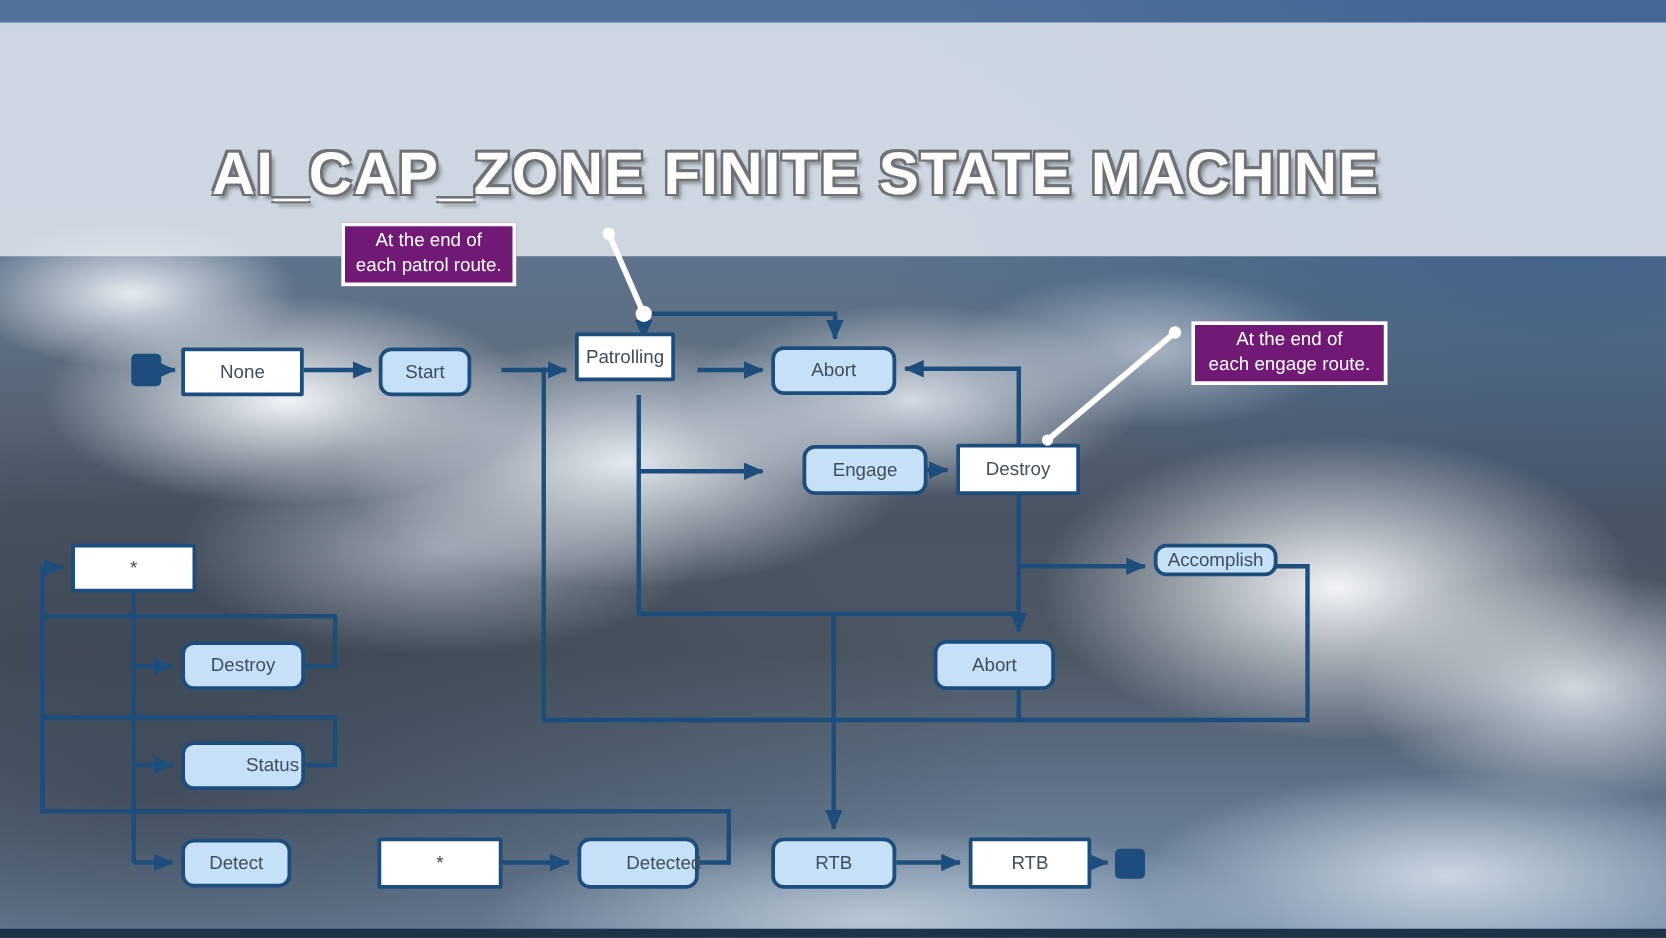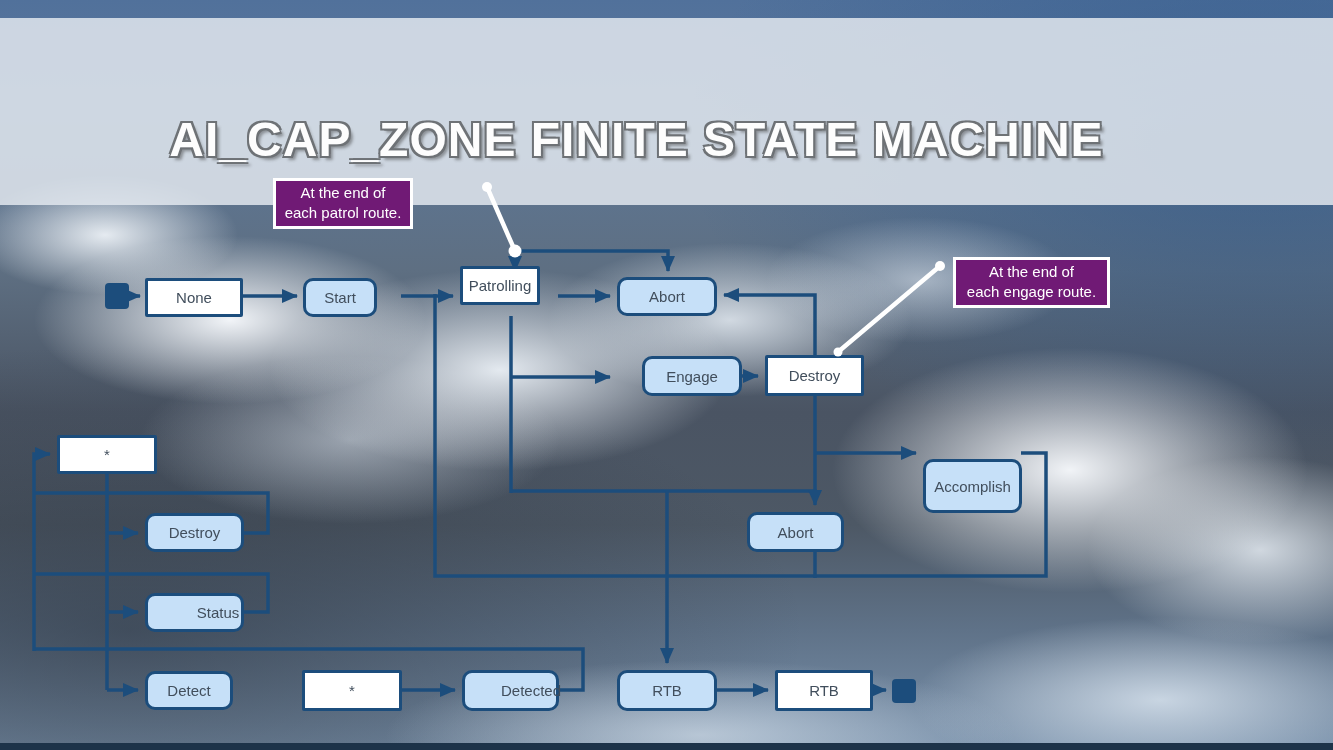--- a/index.html
+++ b/index.html
@@ -98,21 +98,21 @@
         <polyline points="717,690 768,690" fill="none" stroke="#1c4d7c" stroke-width="3.5" marker-end="url(#arr)"></polyline>
         <polyline points="873,690 886,690" fill="none" stroke="#1c4d7c" stroke-width="3.5" marker-end="url(#arr)"></polyline>
       </svg>
       <div class="node marker" style="left: 105px; top: 283px; width: 24px; height: 26px;"></div>
       <div class="node plain" style="left: 145px; top: 278px; width: 98px; height: 39px;">None</div>
       <div class="node accent" style="left: 303px; top: 278px; width: 74px; height: 39px;">Start</div>
       <div class="node plain" style="left: 460px; top: 266px; width: 80px; height: 39px;">Patrolling</div>
       <div class="node accent" style="left: 617px; top: 277px; width: 100px; height: 39px;">Abort</div>
       <div class="node accent" style="left: 642px; top: 356px; width: 100px; height: 40px;">Engage</div>
       <div class="node plain" style="left: 765px; top: 355px; width: 99px; height: 41px;">Destroy</div>
-      <div class="node accent" style="left: 923px; top: 435px; width: 99px; height: 54px; margin-top: 24px;">Accomplish</div>
+      <div class="node accent" style="left: 923px; top: 435px; width: 99px; height: 26px;">Accomplish</div>
       <div class="node accent" style="left: 747px; top: 512px; width: 97px; height: 40px;">Abort</div>
       <div class="node plain" style="left: 57px; top: 435px; width: 100px; height: 39px;">*</div>
       <div class="node accent" style="left: 145px; top: 513px; width: 99px; height: 39px;">Destroy</div>
       <div class="node accent" style="left: 145px; top: 593px; width: 99px; height: 39px; padding-left: 47px;">Status</div>
       <div class="node accent" style="left: 145px; top: 671px; width: 88px; height: 39px;">Detect</div>
       <div class="node plain" style="left: 302px; top: 670px; width: 100px; height: 41px;">*</div>
       <div class="node accent" style="left: 462px; top: 670px; width: 97px; height: 41px; padding-left: 41px;">Detected</div>
       <div class="node accent" style="left: 617px; top: 670px; width: 100px; height: 41px;">RTB</div>
       <div class="node plain" style="left: 775px; top: 670px; width: 98px; height: 41px;">RTB</div>
       <div class="node marker" style="left: 892px; top: 679px; width: 24px; height: 24px;"></div>

